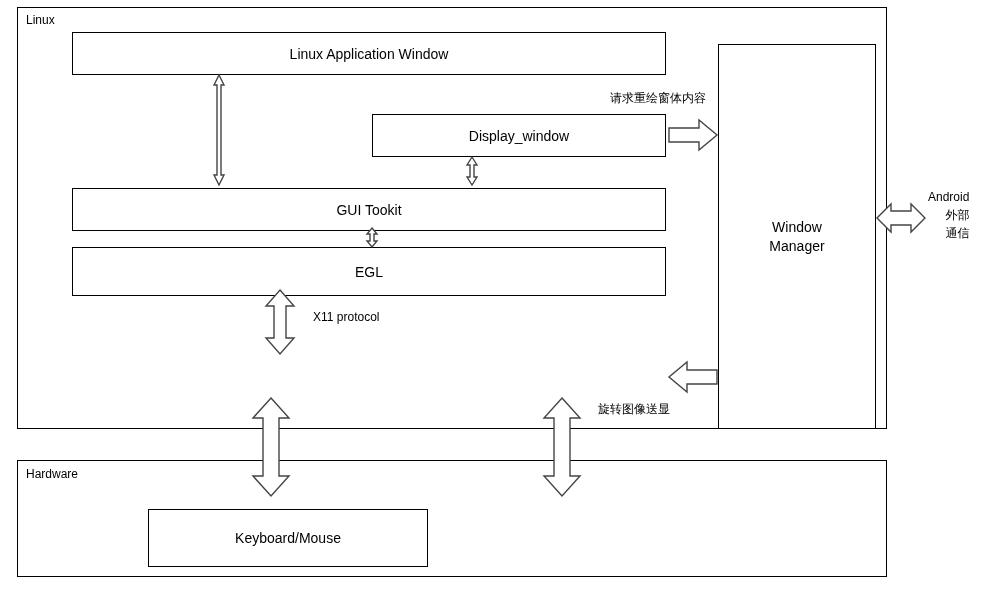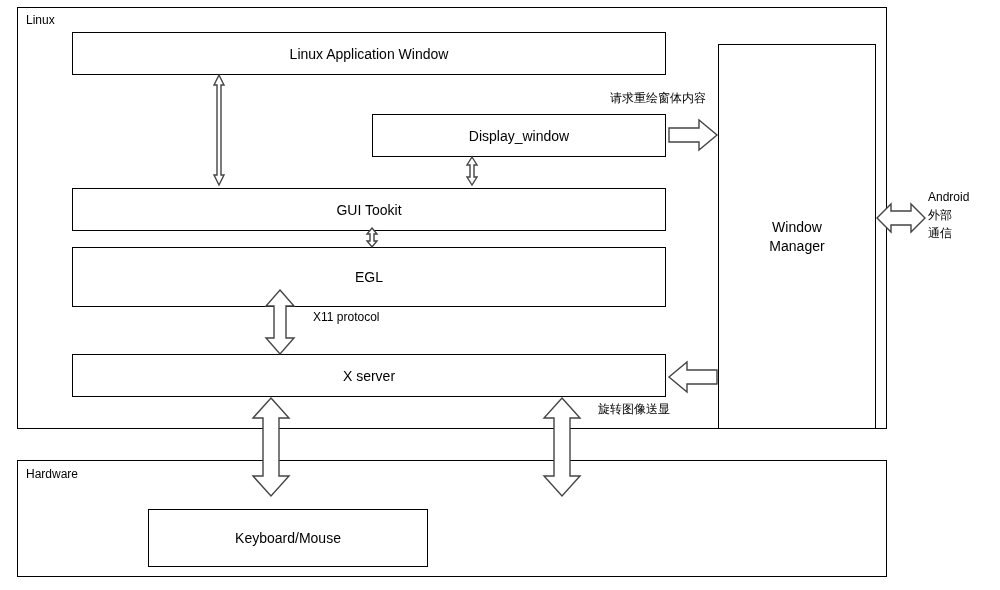--- a/index.html
+++ b/index.html
@@ -20,34 +20,33 @@
 
   <div class="box centered" style="left:718px;top:44px;width:158px;height:385px;white-space:pre-line;line-height:1.3">Window
 Manager</div>
 
   <div class="box centered" style="left:72px;top:32px;width:594px;height:43px">Linux Application Window</div>
 
   <div class="box centered" style="left:372px;top:114px;width:294px;height:43px">Display_window</div>
 
   <div class="box centered" style="left:72px;top:188px;width:594px;height:43px">GUI Tookit</div>
 
-  <div class="box centered" style="left:72px;top:247px;width:594px;height:60px">EGL</div>
+  <div class="box centered" style="left:72px;top:247px;width:594px;height:49px">EGL</div>
 
-  <div class="box centered" style="left:72px;top:354px;width:594px;height:43px">X server</div>
 
   <div class="box" style="left:17px;top:460px;width:870px;height:117px"></div>
   <div class="lbl" style="left:26px;top:467px">Hardware</div>
 
   <div class="box centered" style="left:148px;top:509px;width:280px;height:58px">Keyboard/Mouse</div>
 
 
   <div class="lbl" style="left:313px;top:310px">X11 protocol</div>
   <div class="lbl" style="left:610px;top:90px">请求重绘窗体内容</div>
   <div class="lbl" style="left:598px;top:401px">旋转图像送显</div>
-  <div class="lbl" style="left:928px;top:188px;white-space:pre-line;text-align:left;line-height:1.5">Android
+  <div class="lbl" style="left:928px;top:188px;white-space:pre-line;text-align:right;line-height:1.5">Android
 外部
 通信</div>
 
   <svg style="left:209px;top:75px" width="20" height="110">
     <polygon class="arrow-stroke" points="10,0 15,10 12,10 12,100 15,100 10,110 5,100 8,100 8,10 5,10"></polygon>
   </svg>
 
   <svg style="left:463px;top:157px" width="18" height="28">
     <polygon class="arrow-stroke" points="9,0 14,8 11,8 11,20 14,20 9,28 4,20 7,20 7,8 4,8"></polygon>
   </svg>

